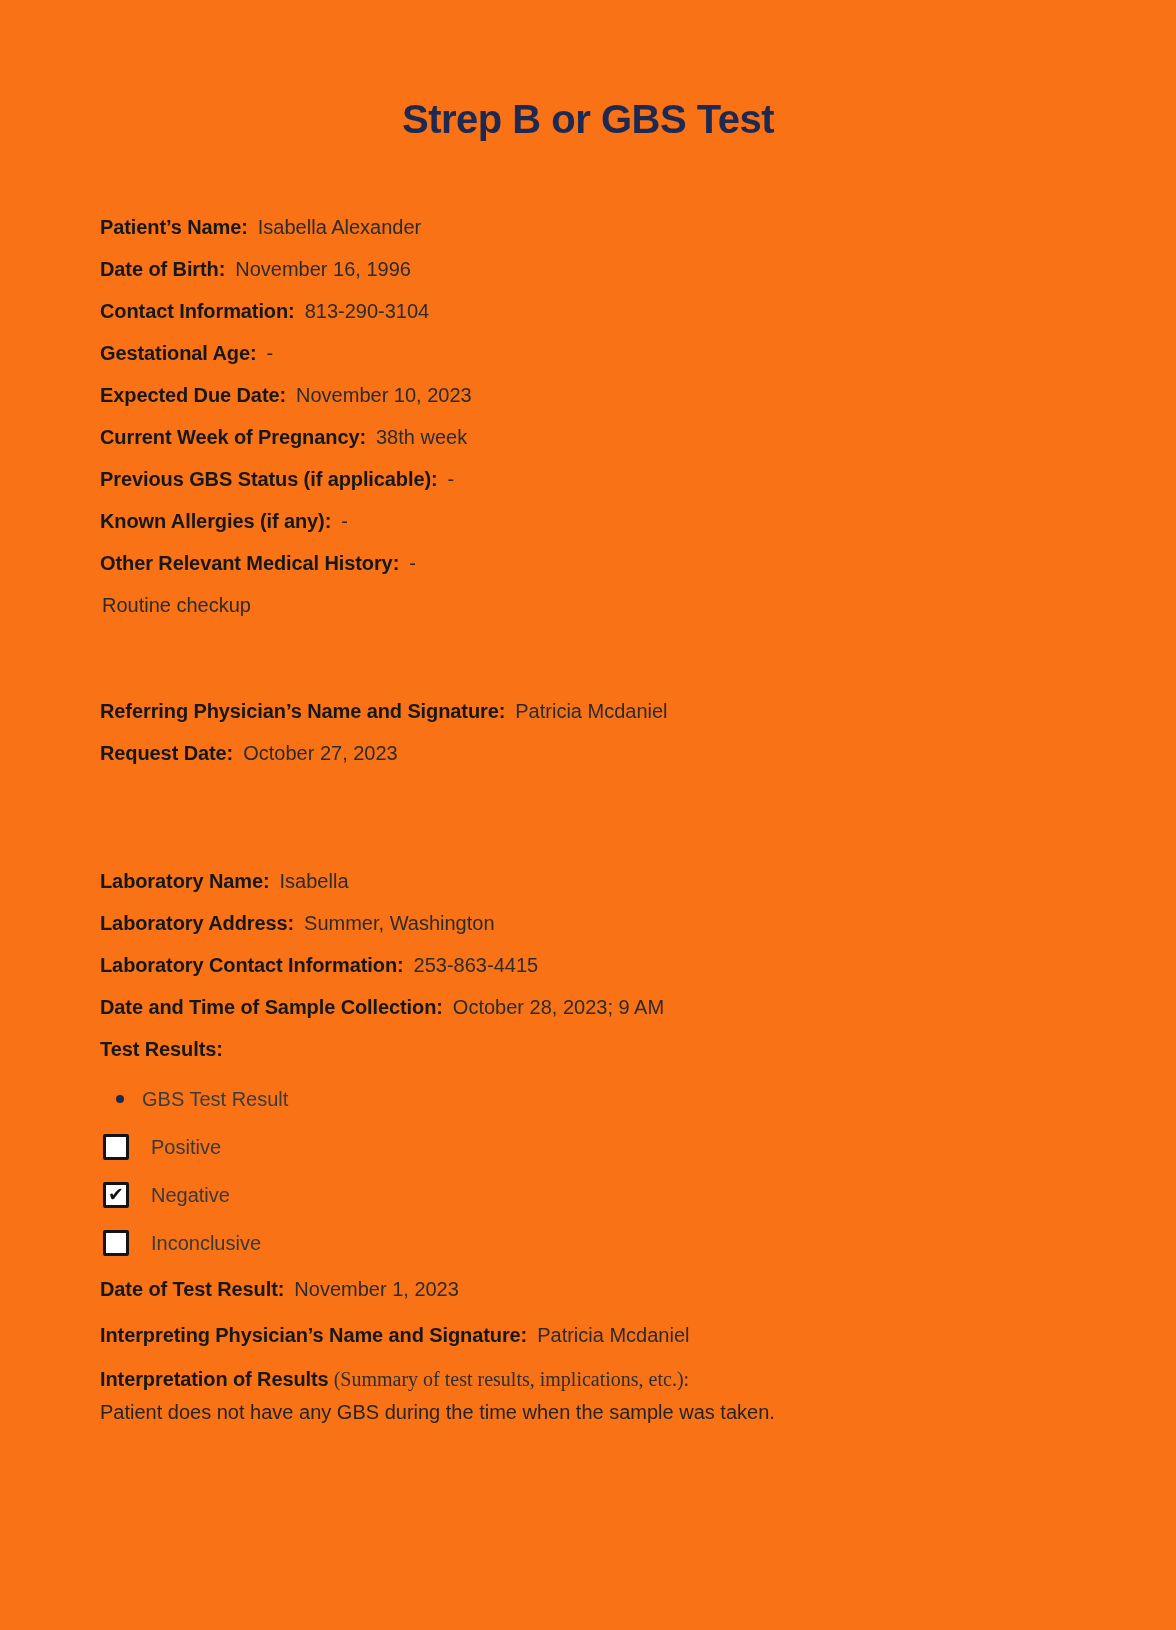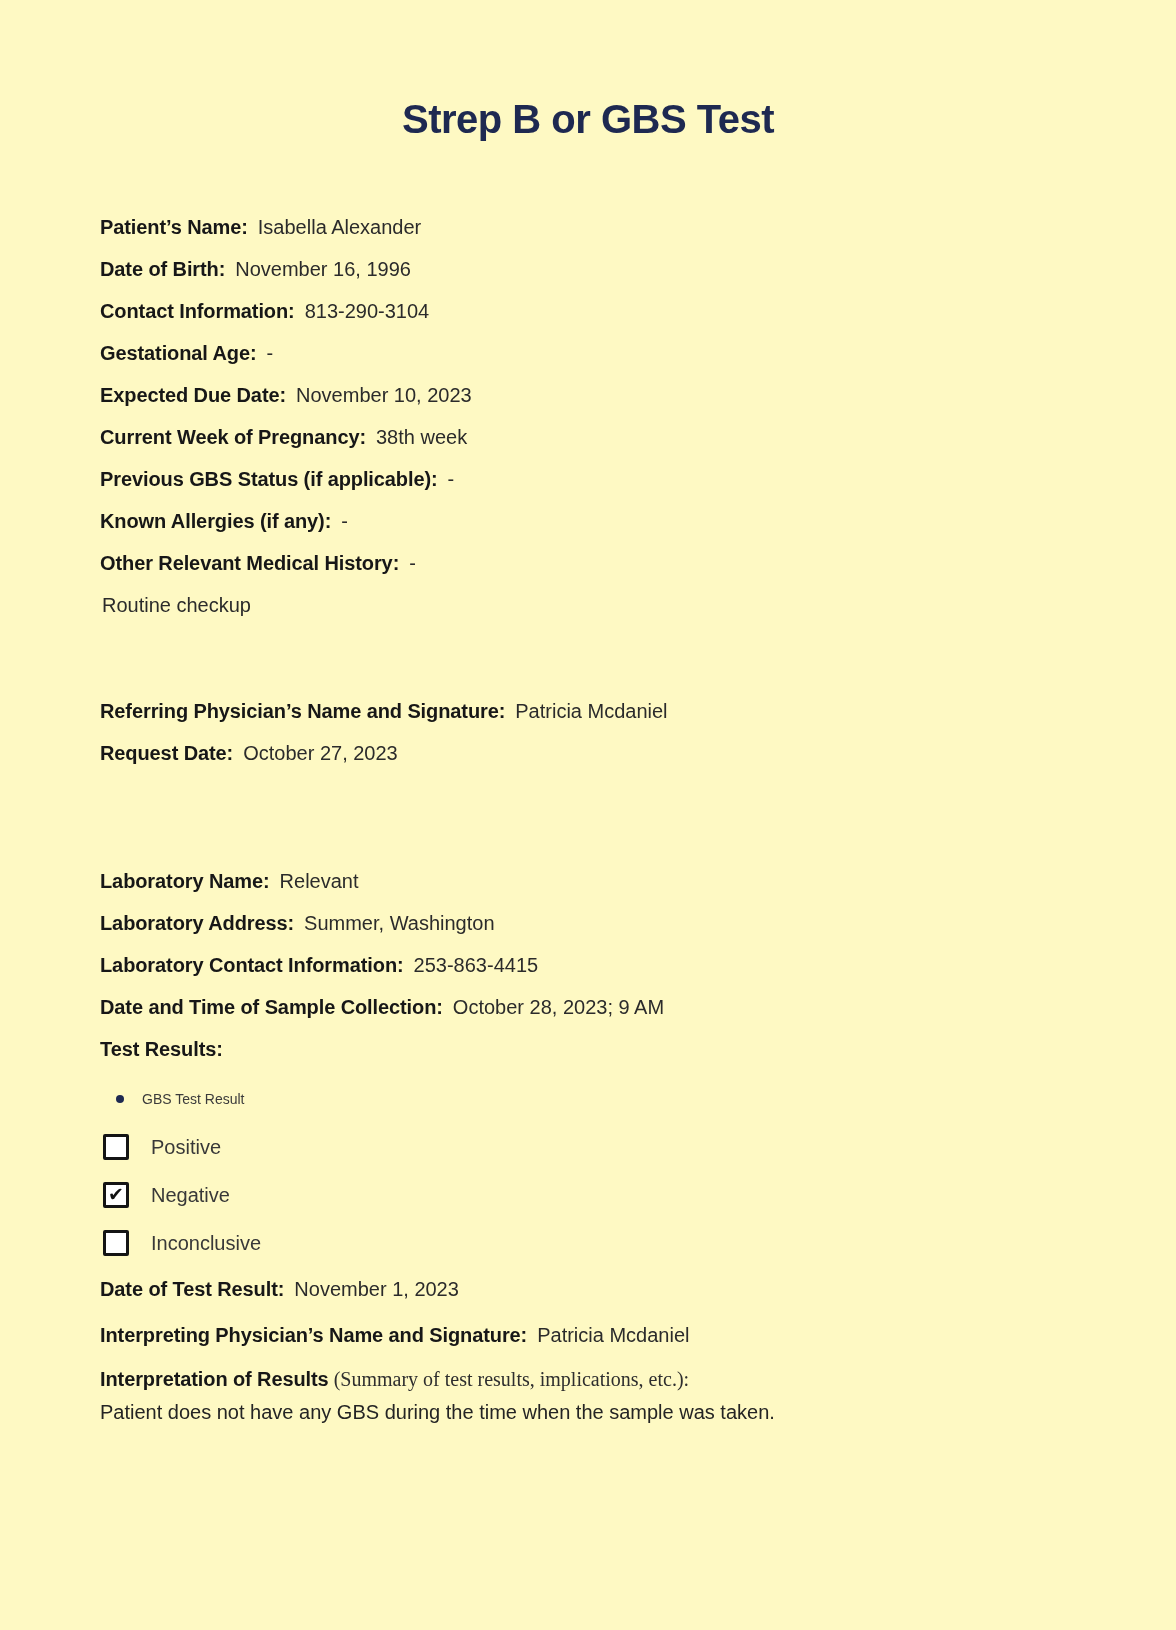--- a/index.html
+++ b/index.html
@@ -10,21 +10,21 @@
   body {
     width: 1176px;
     height: 1630px;
     overflow: hidden;
     font-family: "Liberation Sans", sans-serif;
     -webkit-font-smoothing: antialiased;
   }
   .page {
     width: 1176px;
     height: 1630px;
-    background: #fef9c3;
+    background: #f97316;
     box-sizing: border-box;
   }
   .doc-title {
     margin: 0;
     padding-top: 96px;
     text-align: center;
     font-size: 40px;
     line-height: 46px;
     font-weight: bold;
     letter-spacing: -0.5px;
@@ -54,21 +54,21 @@
   .just-label-row { margin-bottom: 7px; }
   .just-value-row { margin-bottom: 0; }
   .just-value-row .val { margin-left: 2px; }
   .referral-block { margin-top: 82px; }
   .lab-block { margin-top: 104px; }
   .results-heading-row { margin-bottom: 4px; }
   .bullet-row {
     margin-top: 26px;
     display: flex;
     align-items: center;
-    font-size: 14px;
+    font-size: 20px;
     line-height: 24px;
   }
   .bullet-dot {
     width: 8px;
     height: 8px;
     border-radius: 50%;
     background: #1e2951;
     margin-left: 16px;
     flex: 0 0 auto;
   }
@@ -172,21 +172,21 @@
       <div class="row">
         <span class="lbl">Referring Physician’s Name and Signature:</span><span class="val">Patricia Mcdaniel</span>
       </div>
       <div class="row">
         <span class="lbl">Request Date:</span><span class="val">October 27, 2023</span>
       </div>
     </div>
 
     <div class="lab-block">
       <div class="row">
-        <span class="lbl">Laboratory Name:</span><span class="val">Relevant</span>
+        <span class="lbl">Laboratory Name:</span><span class="val">Isabella</span>
       </div>
       <div class="row">
         <span class="lbl">Laboratory Address:</span><span class="val">Summer, Washington</span>
       </div>
       <div class="row">
         <span class="lbl">Laboratory Contact Information:</span><span class="val">253-863-4415</span>
       </div>
       <div class="row">
         <span class="lbl">Date and Time of Sample Collection:</span><span class="val">October 28, 2023; 9 AM</span>
       </div>

